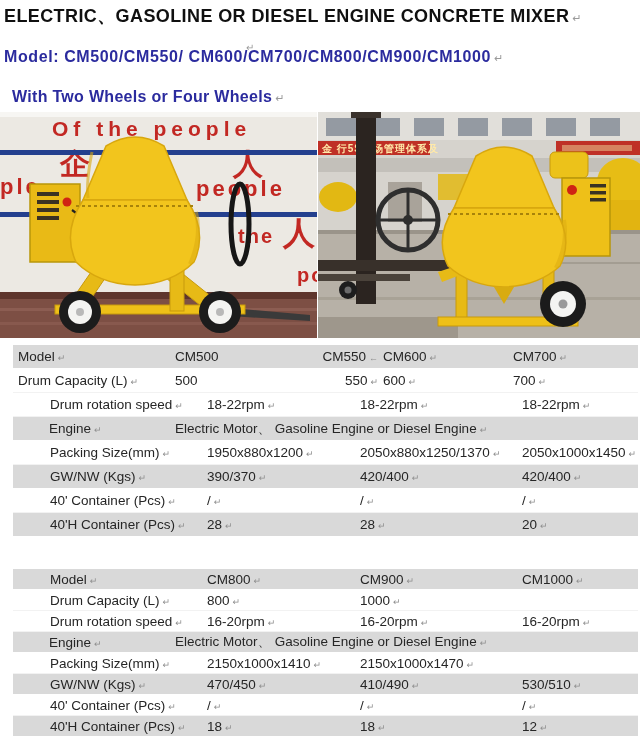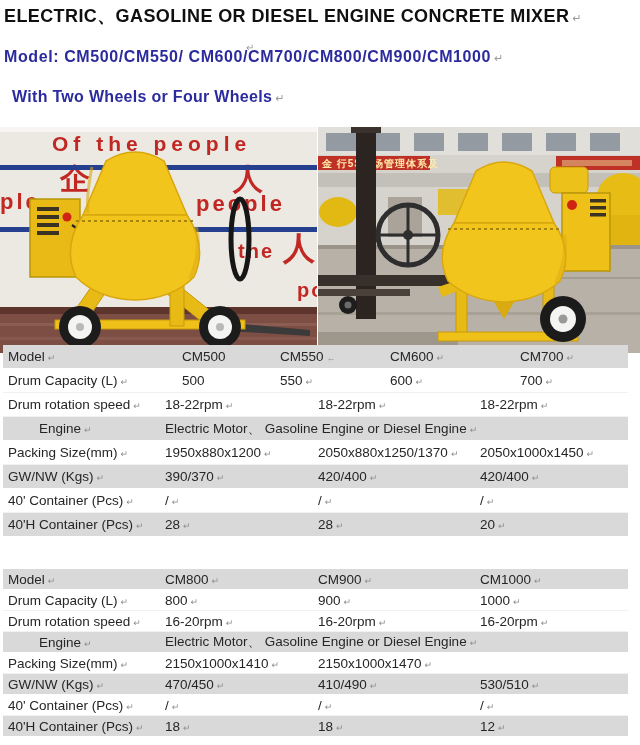--- a/index.html
+++ b/index.html
@@ -22,36 +22,36 @@
   .subtitle-line{
     left:4px;top:88px;width:400px;
     font-size:16px;font-weight:bold;color:#2b2b9e;letter-spacing:.3px;
     white-space:nowrap;
     margin-left:8px;
   }
   .mark{color:#8f8f8f;font-size:9px;margin-left:3px;font-weight:normal;vertical-align:baseline;}
   .mark-lg{color:#9a9a9a;font-size:11px;margin-left:3px;font-weight:normal;}
   .float-mark{left:246px;top:42px;color:#9a9a9a;font-size:10px;}
   
-  .photo-strip{left:0;top:127px;width:640px;height:226px;display:flex;gap:1px;background:#fff;}
+  .photo-strip{left:0;top:112px;width:640px;height:226px;display:flex;gap:1px;background:#fff;}
   .photo{height:226px;display:block;}
   
-  .spec-table{left:3px;width:625px;}
+  .spec-table{left:13px;width:625px;}
   .tbl1{top:345px;}
   .tbl2{top:569px;}
   .t-row{display:flex;align-items:center;height:24px;box-sizing:border-box;border-bottom:1px solid #f2f2f2;}
   .tbl2 .t-row{height:21px;}
   .t-row.shaded{background:#d9d9d9;border-bottom:1px solid #fff;}
   .t-cell{padding-left:5px;box-sizing:border-box;white-space:nowrap;font-size:13.5px;color:#262626;}
   .g5 .t-cell:nth-child(1){width:157px;}
-  .g5 .t-cell:nth-child(2){width:98px;margin-left:17px;}
-  .g5 .t-cell:nth-child(3){width:110px;}
+  .g5 .t-cell:nth-child(2){width:98px;}
+  .g5 .t-cell:nth-child(3){width:110px;text-align:right;}
   .g5 .t-cell:nth-child(4){width:130px;}
   .g5 .t-cell:nth-child(5){flex:1;}
-  .g4 .t-cell:nth-child(1){width:157px;}
+  .g4 .t-cell:nth-child(1){width:157px;margin-left:32px;}
   .g4 .t-cell:nth-child(2){width:153px;}
   .g4 .t-cell:nth-child(3){width:162px;}
   .g4 .t-cell:nth-child(4){flex:1;}
   .eng .t-cell:nth-child(1){width:157px;padding-left:36px;}
   .eng .t-cell:nth-child(2){flex:1;}
   
   .wallTxt{font-family:"Liberation Sans",sans-serif;font-weight:bold;fill:#c22823;}
   .bannerTxt{font-family:"Liberation Sans",sans-serif;font-weight:bold;fill:#ffe9a8;}
 </style>
 </head>
@@ -279,21 +279,20 @@
 <div class="abs spec-table tbl2">
     <div class="t-row g4 shaded">
       <div class="t-cell"><span>Model</span><span class="mark">↵</span></div>
       <div class="t-cell"><span>CM800</span><span class="mark">↵</span></div>
       <div class="t-cell"><span>CM900</span><span class="mark">↵</span></div>
       <div class="t-cell"><span>CM1000</span><span class="mark">↵</span></div>
     </div>
     <div class="t-row g4">
       <div class="t-cell"><span>Drum Capacity (L)</span><span class="mark">↵</span></div>
       <div class="t-cell"><span>800</span><span class="mark">↵</span></div>
-      <div class="t-cell"><span>900</span><span class="mark">↵</span></div>
       <div class="t-cell"><span>1000</span><span class="mark">↵</span></div>
     </div>
     <div class="t-row g4">
       <div class="t-cell"><span>Drum rotation speed</span><span class="mark">↵</span></div>
       <div class="t-cell"><span>16-20rpm</span><span class="mark">↵</span></div>
       <div class="t-cell"><span>16-20rpm</span><span class="mark">↵</span></div>
       <div class="t-cell"><span>16-20rpm</span><span class="mark">↵</span></div>
     </div>
     <div class="t-row eng shaded">
       <div class="t-cell"><span>Engine</span><span class="mark">↵</span></div>

